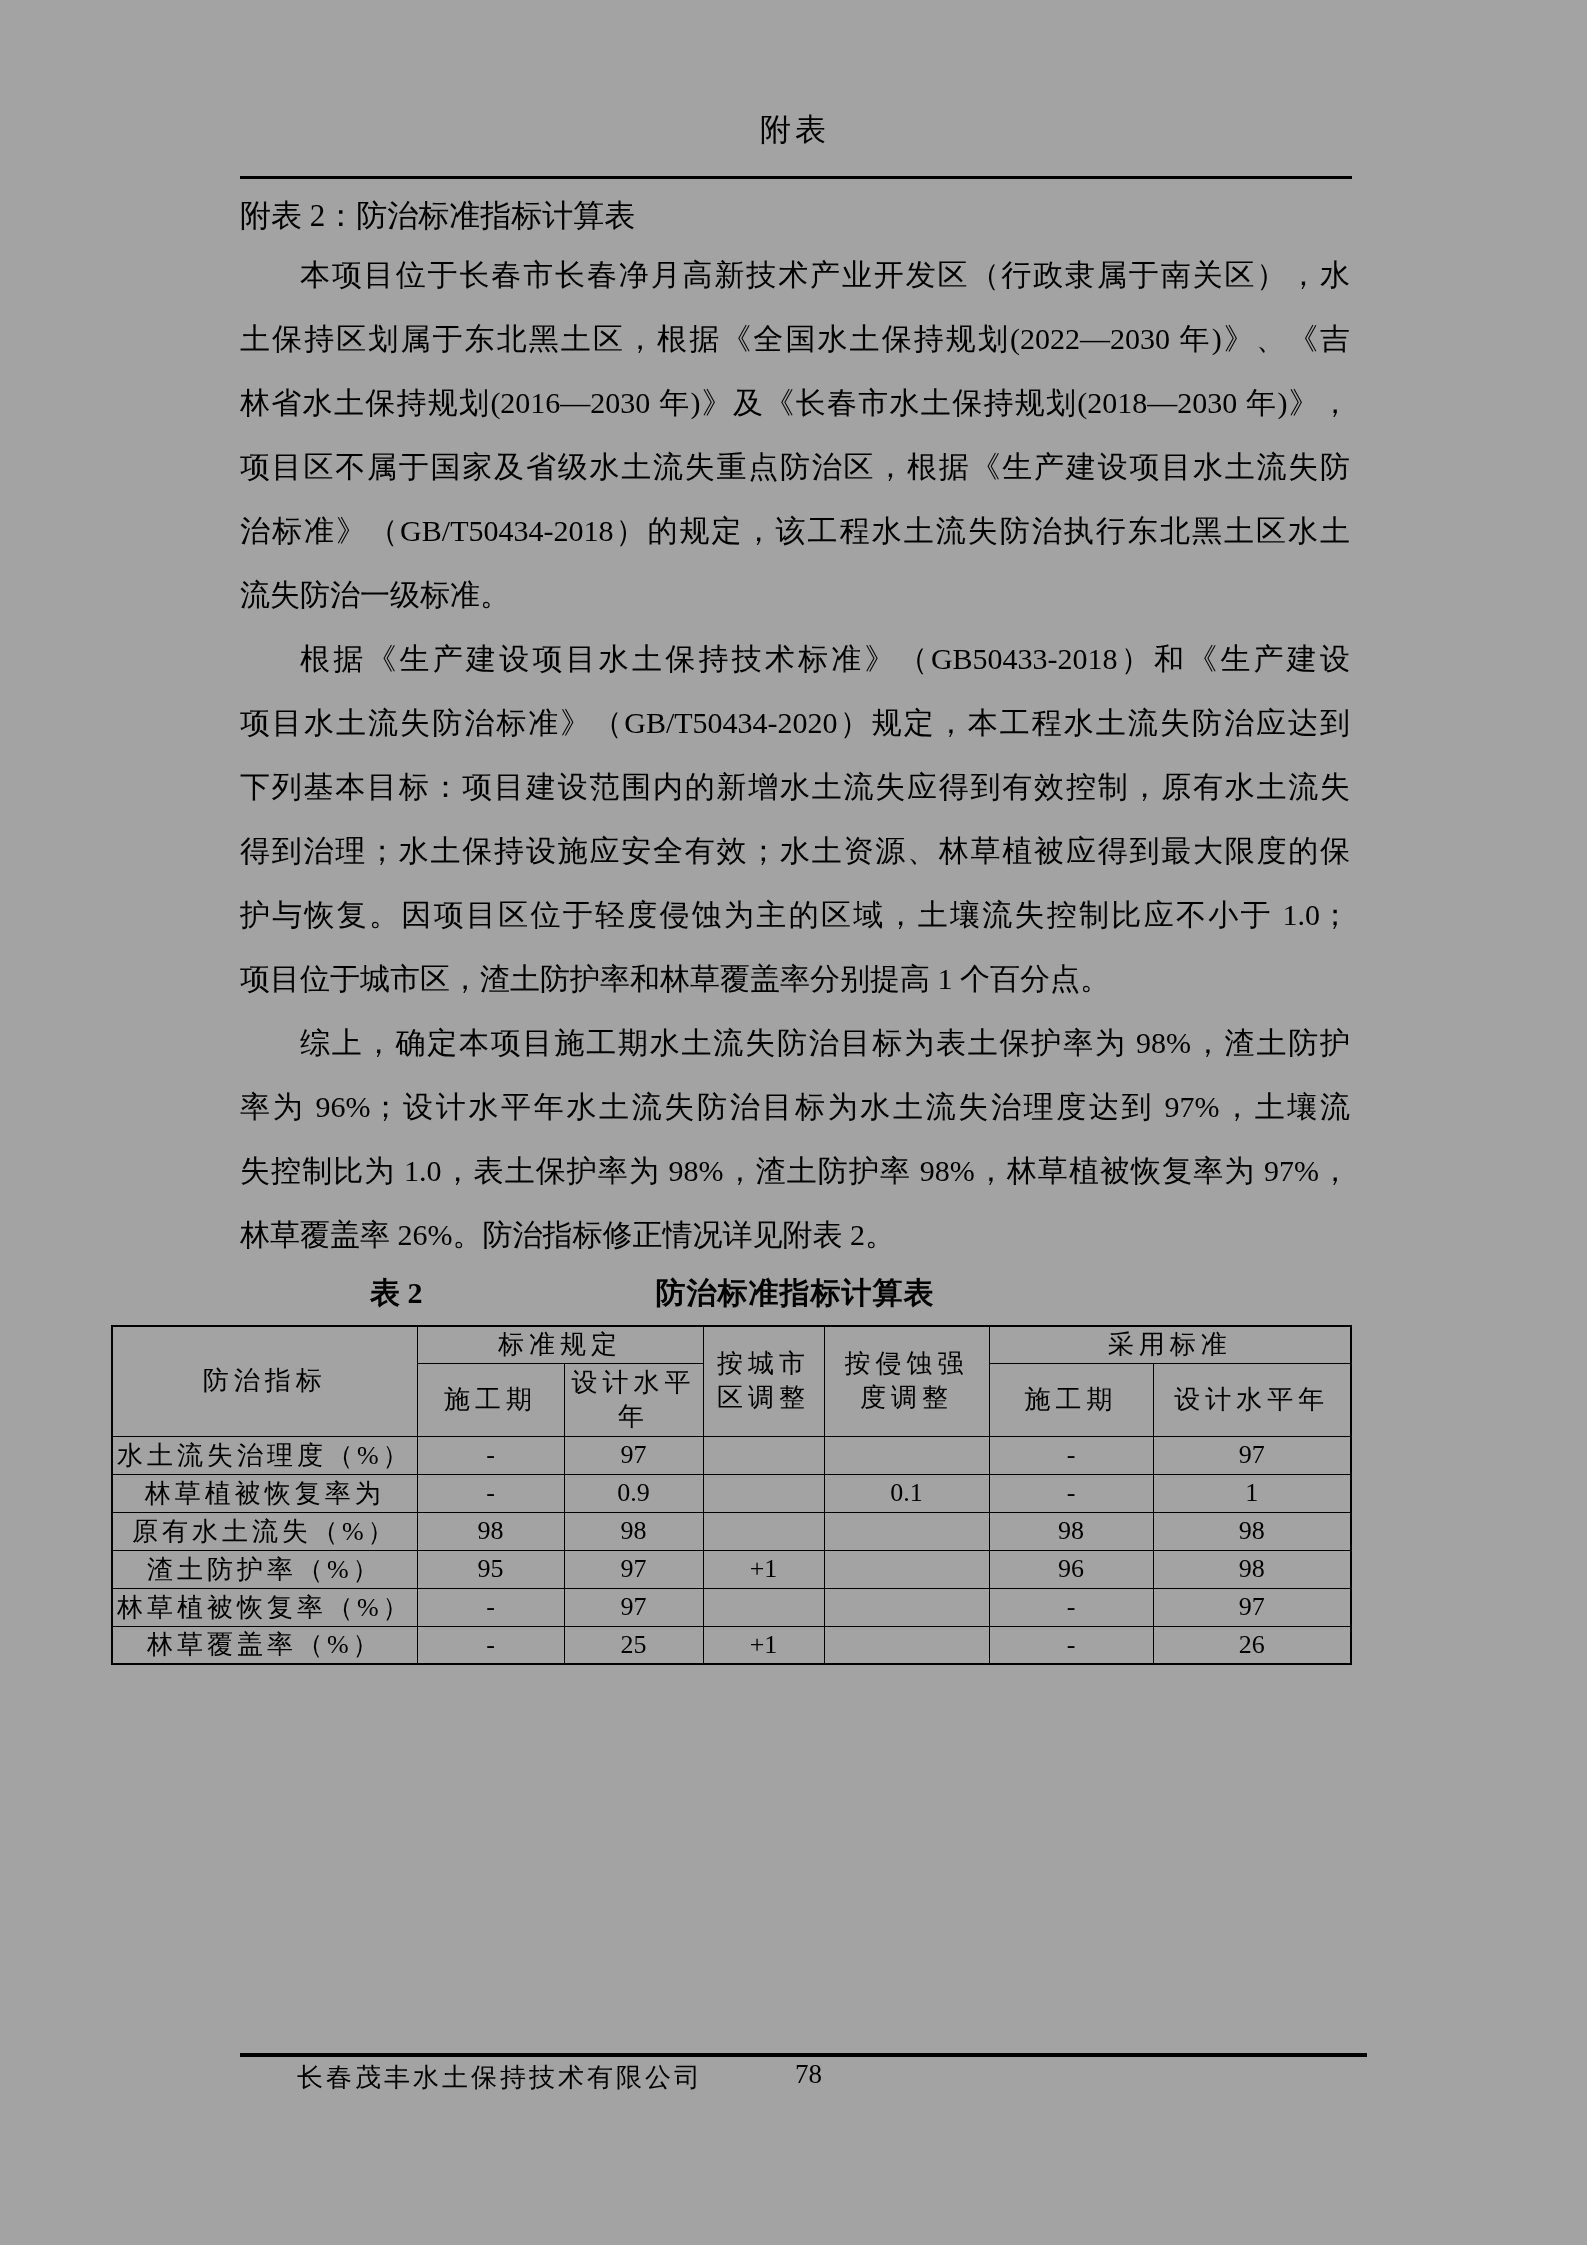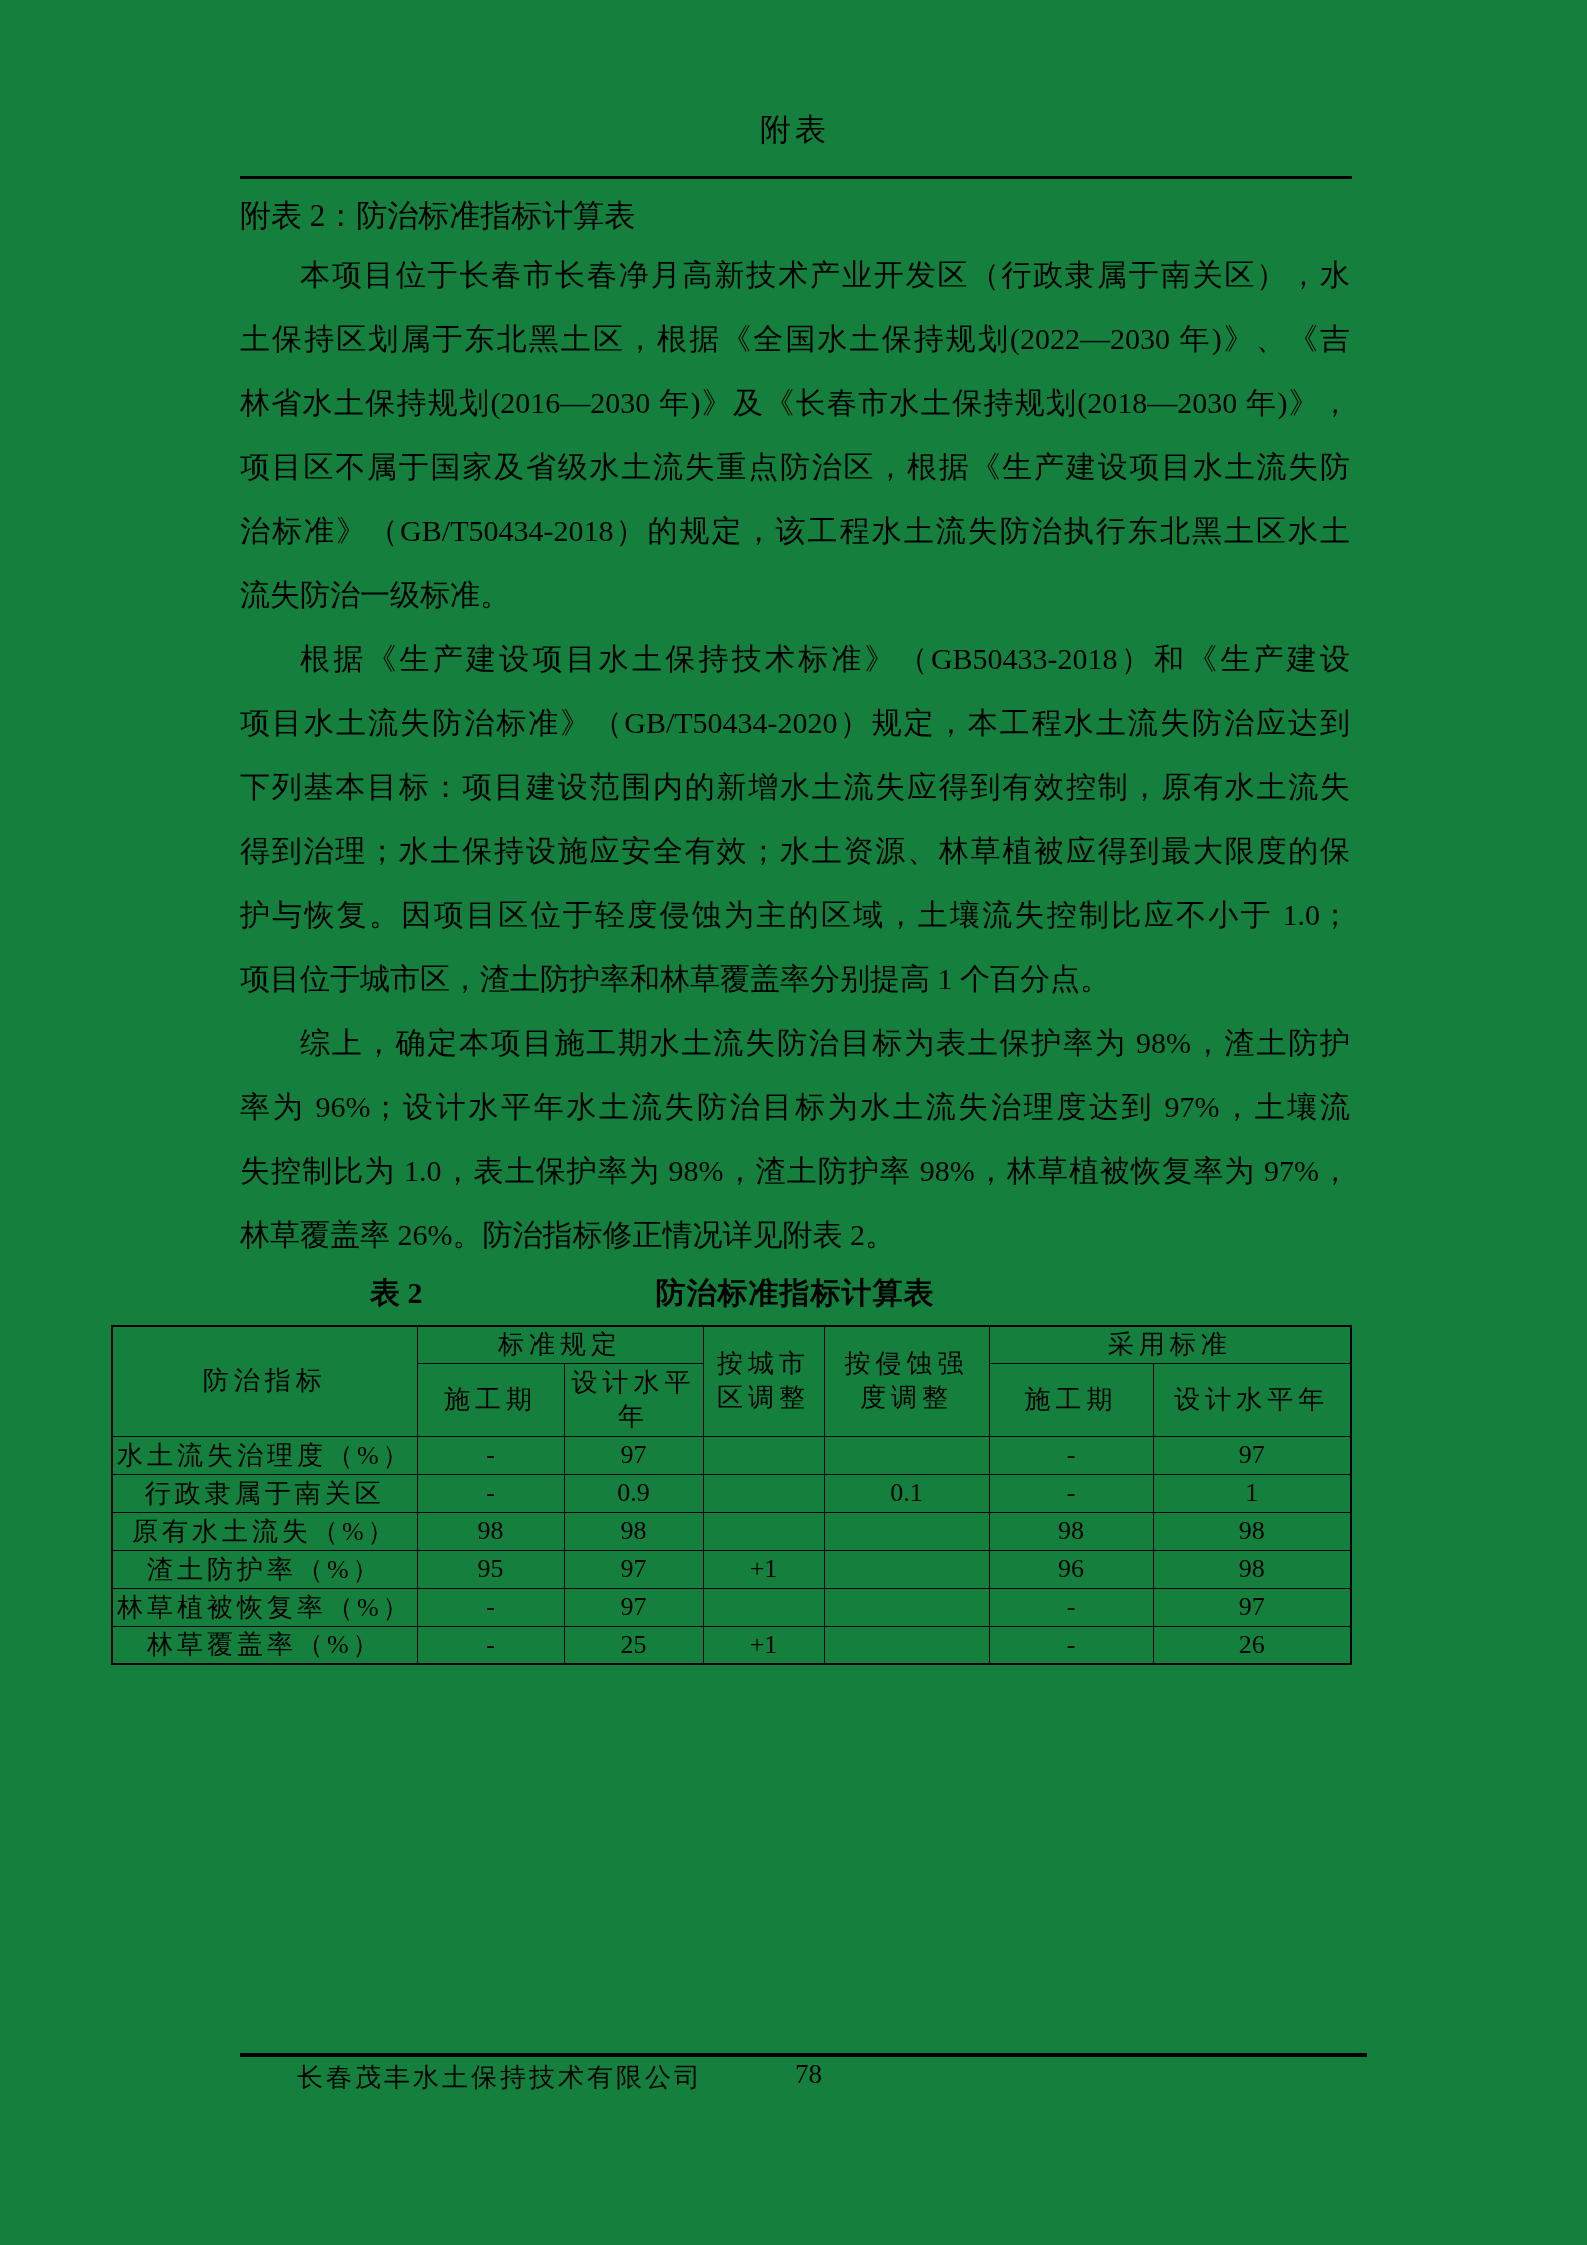--- a/index.html
+++ b/index.html
@@ -1,19 +1,19 @@
 <!DOCTYPE html>
 <html><head>
 <meta charset="utf-8">
 <style>
   html,body{margin:0;padding:0;background:#888;}
   .page{
     position:relative;
     width:1587px;height:2245px;
-    background:#15803d;
+    background:#a3a3a3;
     font-family:"Liberation Serif","DejaVu Serif",serif;
     color:#000;
     overflow:hidden;
   }
   .page-header-text{
     position:absolute;left:240px;top:104px;width:1110px;height:52px;
     line-height:52px;text-align:center;font-size:31px;letter-spacing:4px;
   }
   .page-header-rule{
     position:absolute;left:240px;top:176px;width:1112px;height:3px;background:#000;
@@ -129,21 +129,21 @@
         <tr class="brow">
           <td class="label">水土流失治理度（%）</td>
           <td class="">-</td>
           <td class="">97</td>
           <td class=""></td>
           <td class=""></td>
           <td class="">-</td>
           <td class="">97</td>
         </tr>
         <tr class="brow">
-          <td class="label">行政隶属于南关区</td>
+          <td class="label">林草植被恢复率为</td>
           <td class="">-</td>
           <td class="">0.9</td>
           <td class=""></td>
           <td class="">0.1</td>
           <td class="">-</td>
           <td class="">1</td>
         </tr>
         <tr class="brow">
           <td class="label">原有水土流失（%）</td>
           <td class="">98</td>

